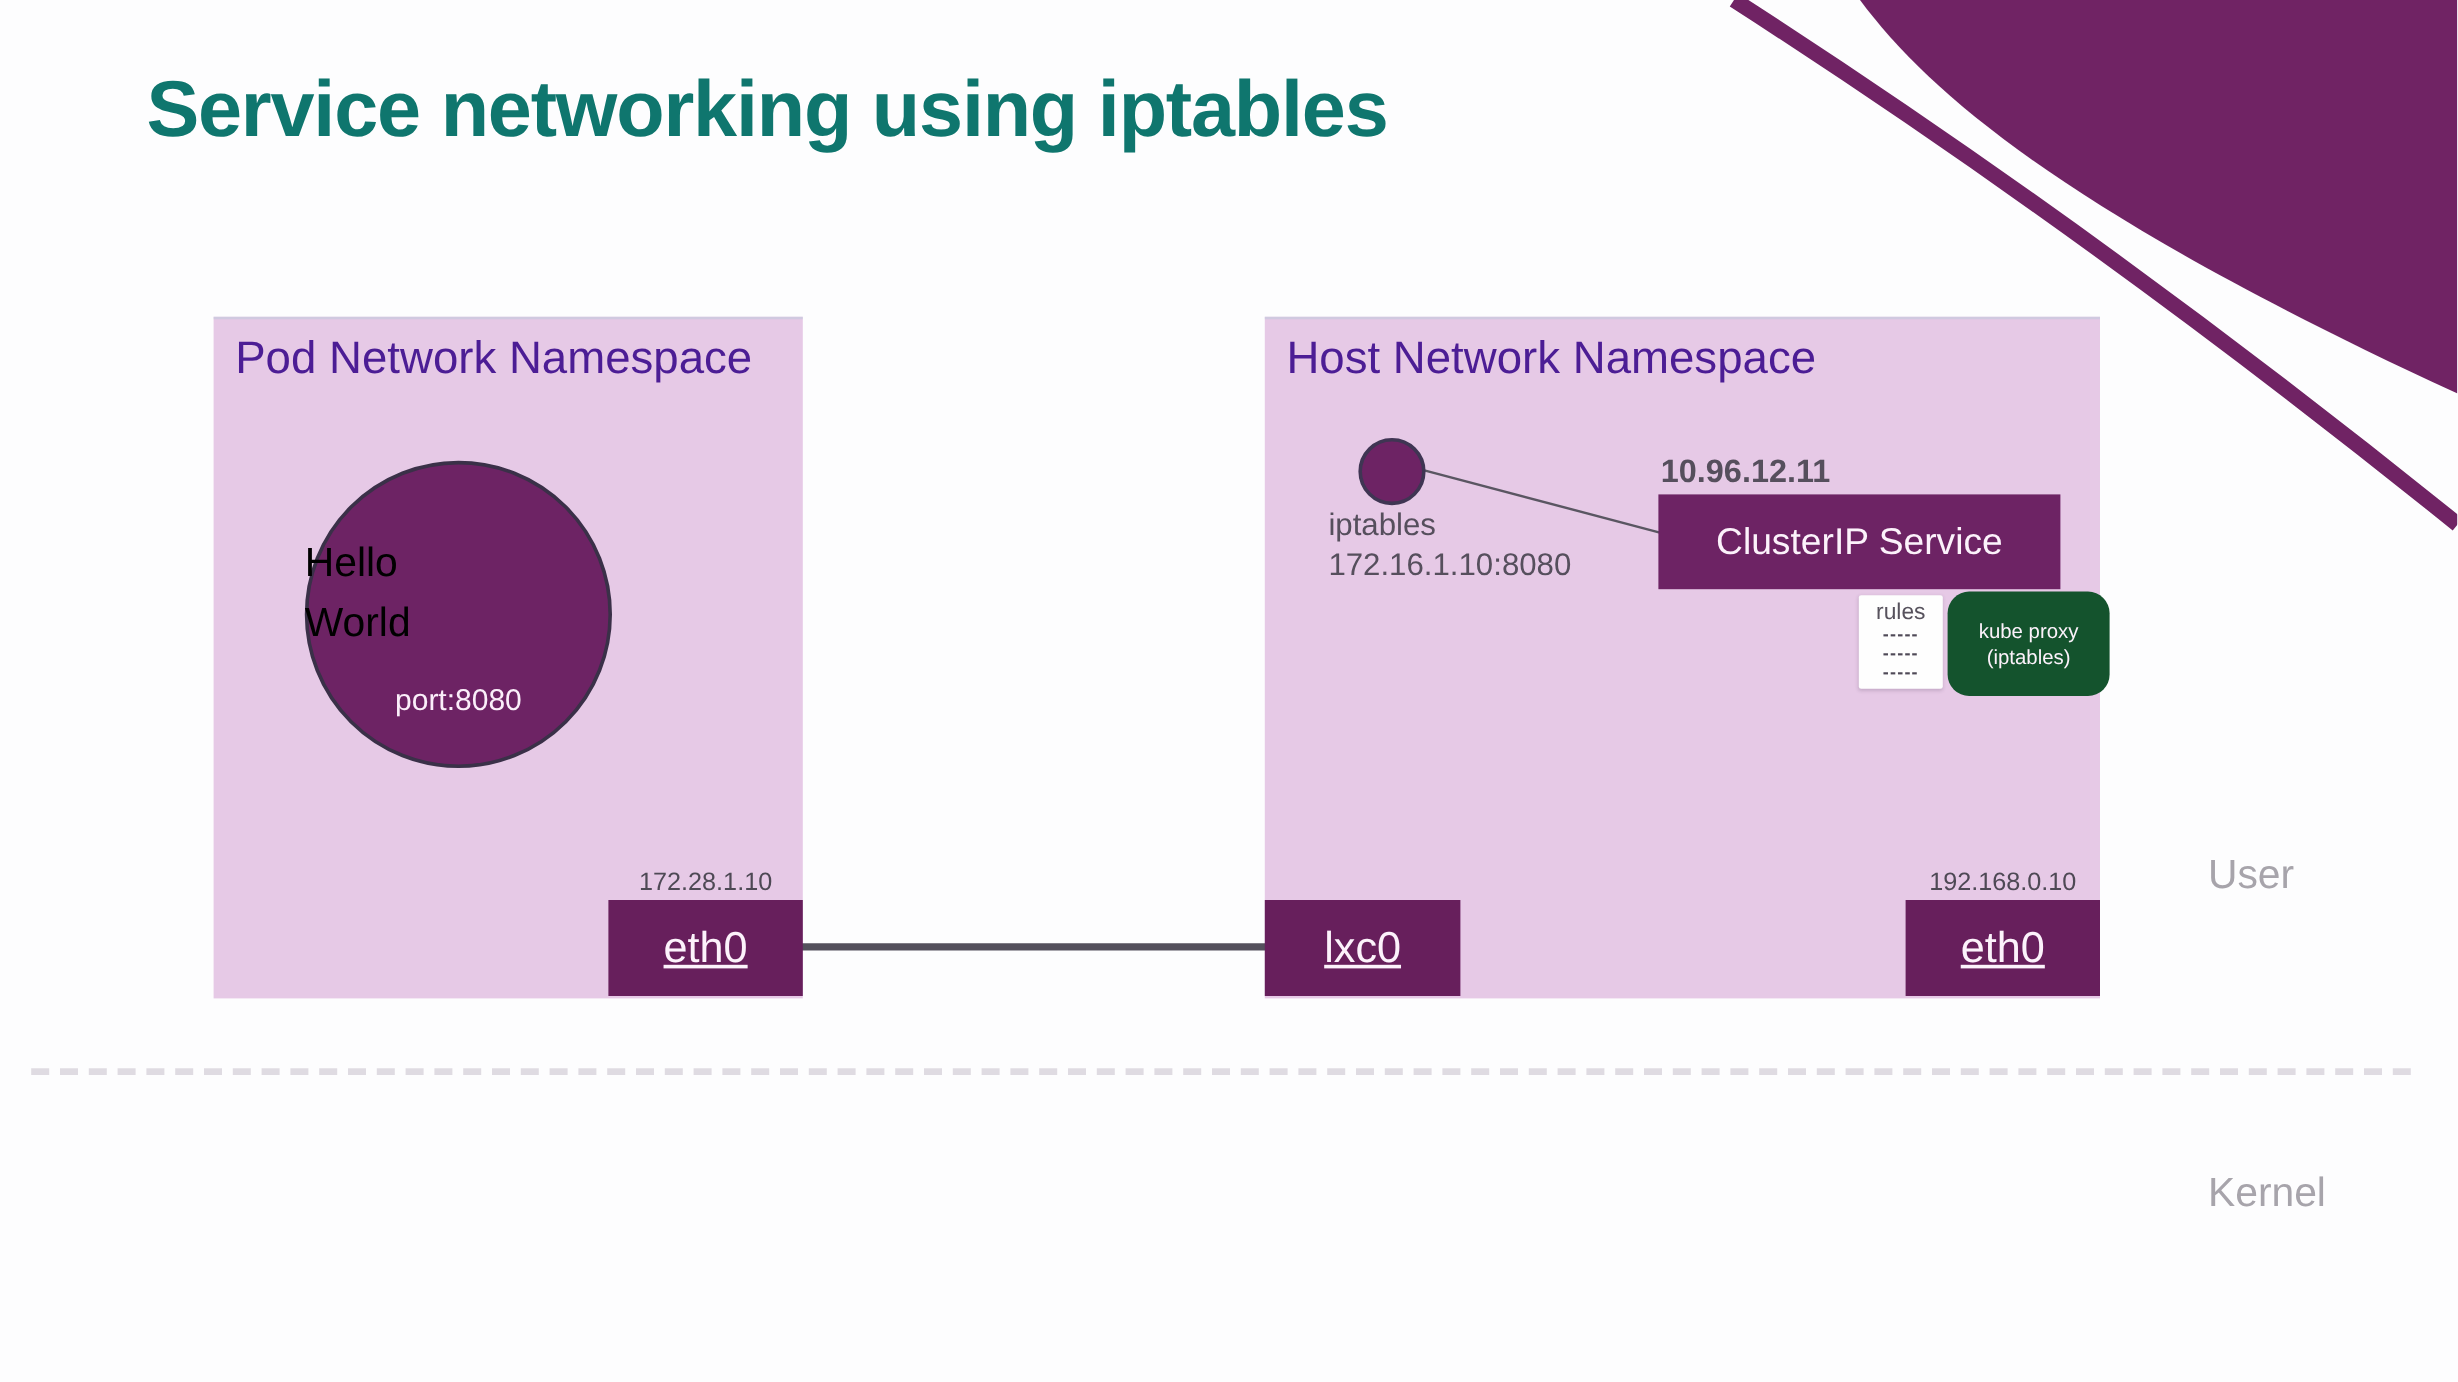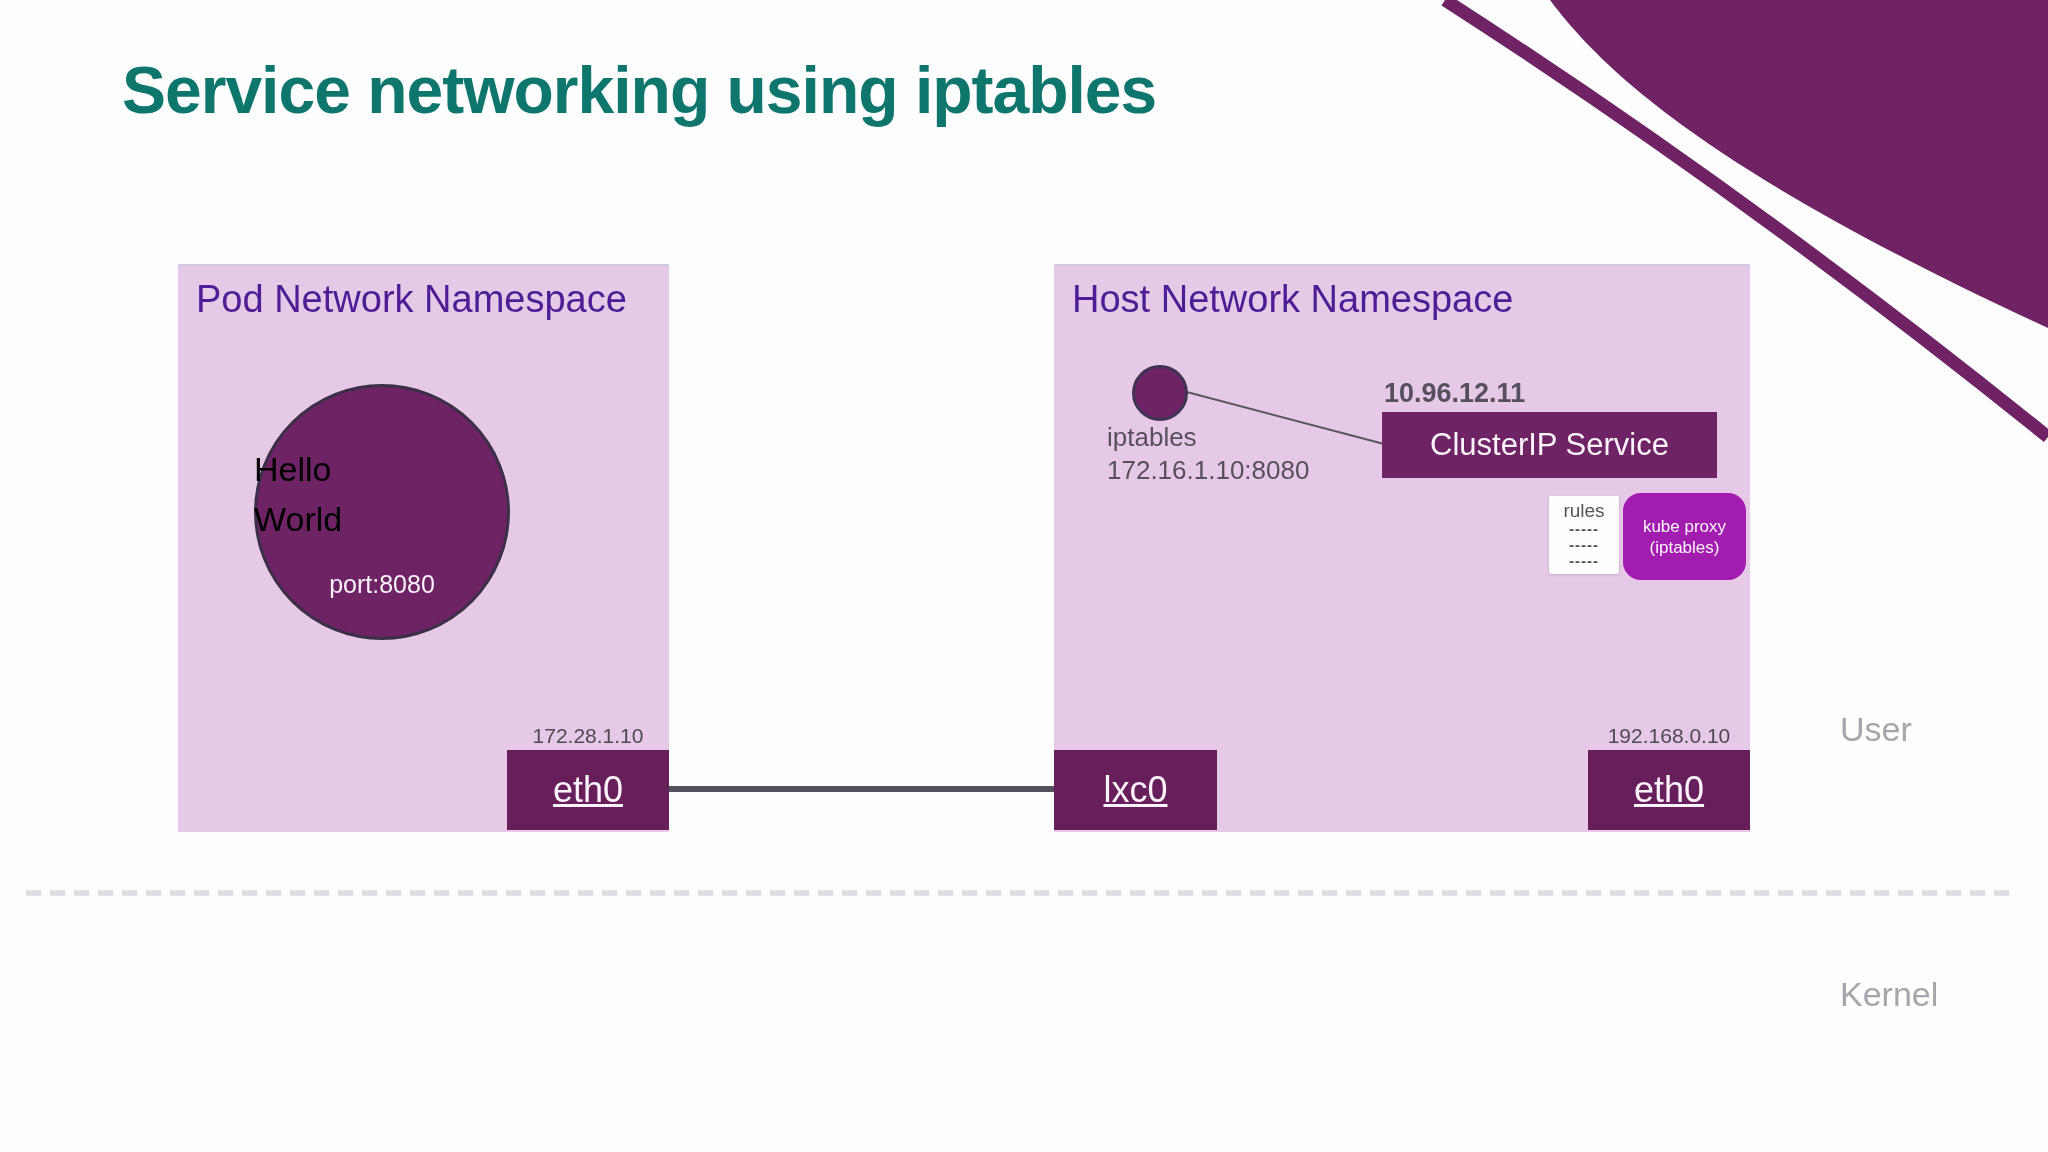--- a/index.html
+++ b/index.html
@@ -51,36 +51,36 @@
     left:1132px;top:365px;width:56px;height:56px;border-radius:50%;
     background:#6d2364;border:3px solid #3f3553;box-sizing:border-box;z-index:3;
   }
   .endpoint-label{
     left:1107px;top:421px;font-size:26px;line-height:33px;color:#564f5d;z-index:3;
   }
 
   
   .svc-ip{left:1384px;top:378px;font-size:27px;color:#564f5d;z-index:3;font-weight:bold;}
   .svc-box{
-    left:1382px;top:412px;width:335px;height:66px;background:#6d2364;z-index:3;
+    left:1382px;top:412px;width:335px;height:79px;background:#6d2364;z-index:3;
     display:flex;align-items:center;justify-content:center;
     color:#fcf2fb;font-size:31px;
   }
 
   
   .rules-box{
     left:1549px;top:496px;width:70px;height:78px;background:#fefefe;z-index:3;
     border-radius:2px;box-shadow:0 1px 3px rgba(60,40,70,.18);
     text-align:center;box-sizing:border-box;padding-top:4px;
   }
   .rules-label{font-size:19px;color:#57525d;line-height:21px;}
   .rules-line{font-size:15px;font-weight:700;letter-spacing:1px;
     color:#4f4a57;line-height:16px;}
   .kube-proxy{
-    left:1623px;top:493px;width:123px;height:87px;background:#a21caf;z-index:4;
+    left:1623px;top:493px;width:135px;height:87px;background:#14532d;z-index:4;
     border-radius:18px;display:flex;flex-direction:column;align-items:center;
     justify-content:center;color:#fcf2fb;font-size:17px;line-height:21px;
     text-align:center;
   }
 
   
   .zone-label{font-size:34px;color:#a7a4ab;z-index:3;}
 
   
   .lines-layer{left:0;top:0;z-index:2;}

